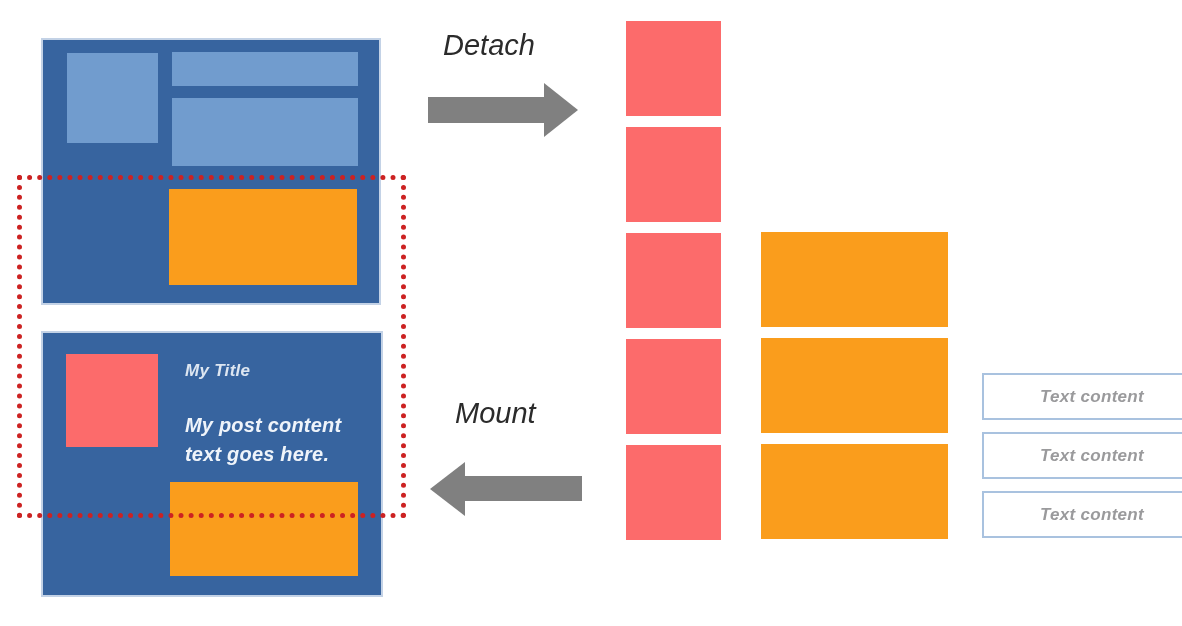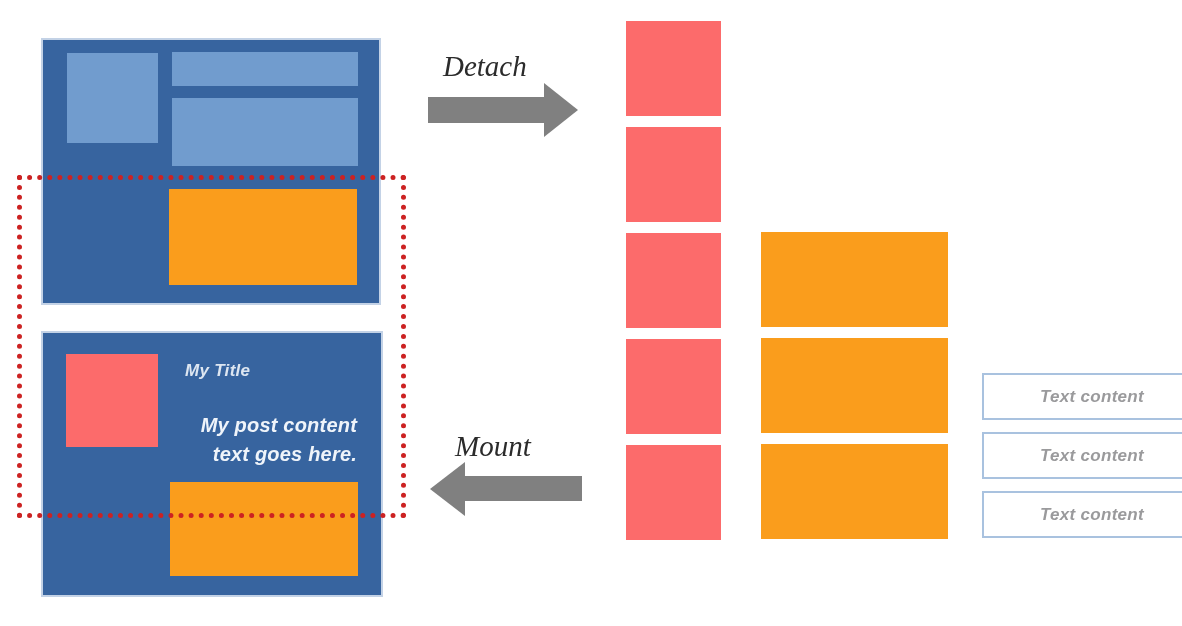--- a/index.html
+++ b/index.html
@@ -6,21 +6,21 @@
   .canvas{
     position:relative;width:1182px;height:626px;background:#ffffff;overflow:hidden;
     font-family:"Liberation Sans",sans-serif;
   }
   
   .page-box{
     position:absolute;background:var(--c-page-bg,#37649F);
     border:2px solid #c3d2e6;box-sizing:border-box;
   }
   .page-top{left:41px;top:38px;width:340px;height:267px;}
-  .page-bottom{left:41px;top:331px;width:342px;height:266px;text-align:right;}
+  .page-bottom{left:41px;top:331px;width:342px;height:266px;}
   .ph{position:absolute;background:var(--c-light-blue,#719CCE);}
   .ph-square{left:24px;top:13px;width:91px;height:90px;}
   .ph-bar1{left:129px;top:12px;width:186px;height:34px;}
   .ph-bar2{left:129px;top:58px;width:186px;height:68px;}
   .orange-block{position:absolute;background:var(--c-orange,#FA9D1C);}
   .orange-top{left:126px;top:149px;width:188px;height:96px;}
   .orange-bottom{left:127px;top:149px;width:188px;height:94px;}
   .red-block{position:absolute;background:var(--c-red,#FC6B6B);}
   .red-in-page{left:23px;top:21px;width:92px;height:93px;}
   .page-title{
@@ -33,25 +33,25 @@
     font-size:20px;font-weight:bold;font-style:italic;line-height:1.45;
     color:var(--c-page-body-text,#EFF4FA);letter-spacing:.2px;
   }
   
   .dotted-rect{
     position:absolute;left:17px;top:175px;width:389px;height:343px;
     border:5px dotted var(--c-dotted-outline,#CC2222);box-sizing:border-box;z-index:6;
   }
   
   .flow-label{
-    position:absolute;font-family:Liberation Serif, serif;font-style:italic;
-    font-size:29px;color:var(--c-label-text,#2B2B2B);z-index:3;margin-top:21px;
+    position:absolute;font-family:Liberation Sans, sans-serif;font-style:italic;
+    font-size:29px;color:var(--c-label-text,#2B2B2B);z-index:3;
   }
   .label-detach{left:443px;top:29px;}
-  .label-mount{left:455px;top:409px;}
+  .label-mount{left:455px;top:397px;}
   .arrow-part{position:absolute;background:var(--c-arrow-gray,#808080);}
   .arrow-right-body{left:428px;top:97px;width:117px;height:26px;}
   .arrow-right-head{
     position:absolute;left:544px;top:83px;width:0;height:0;
     border-top:27px solid transparent;border-bottom:27px solid transparent;
     border-left:34px solid var(--c-arrow-gray,#808080);
   }
   .arrow-left-body{left:464px;top:476px;width:118px;height:25px;}
   .arrow-left-head{
     position:absolute;left:430px;top:462px;width:0;height:0;

